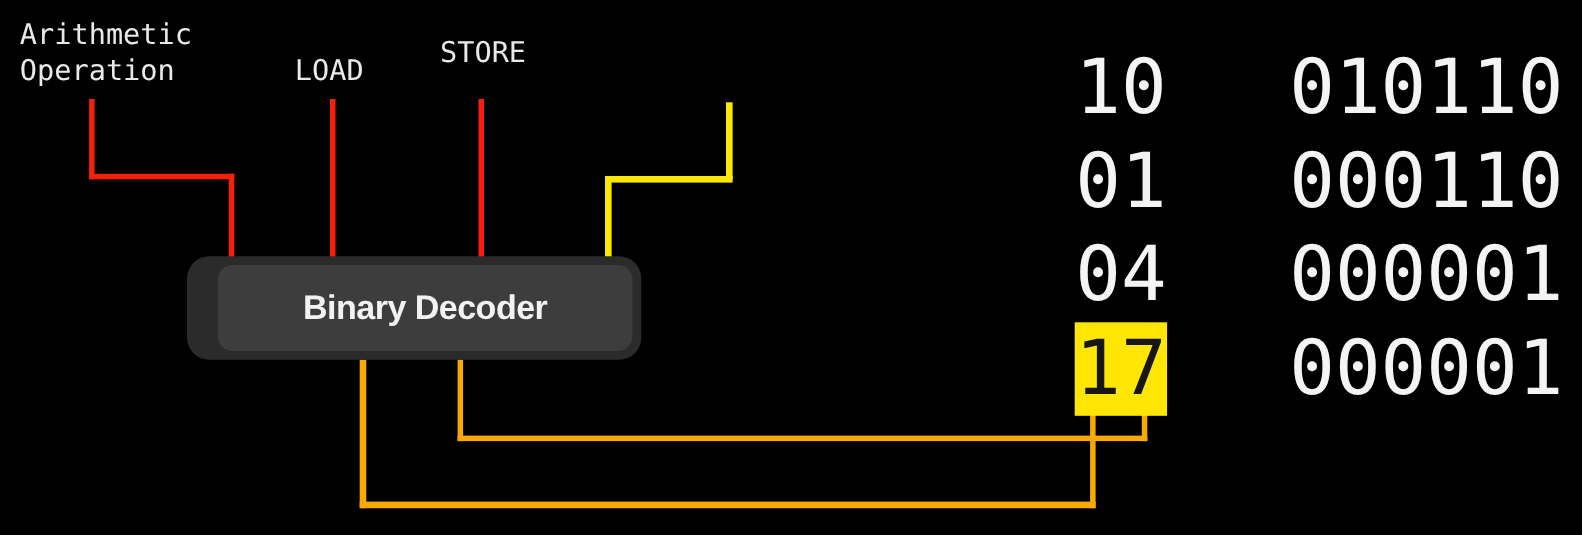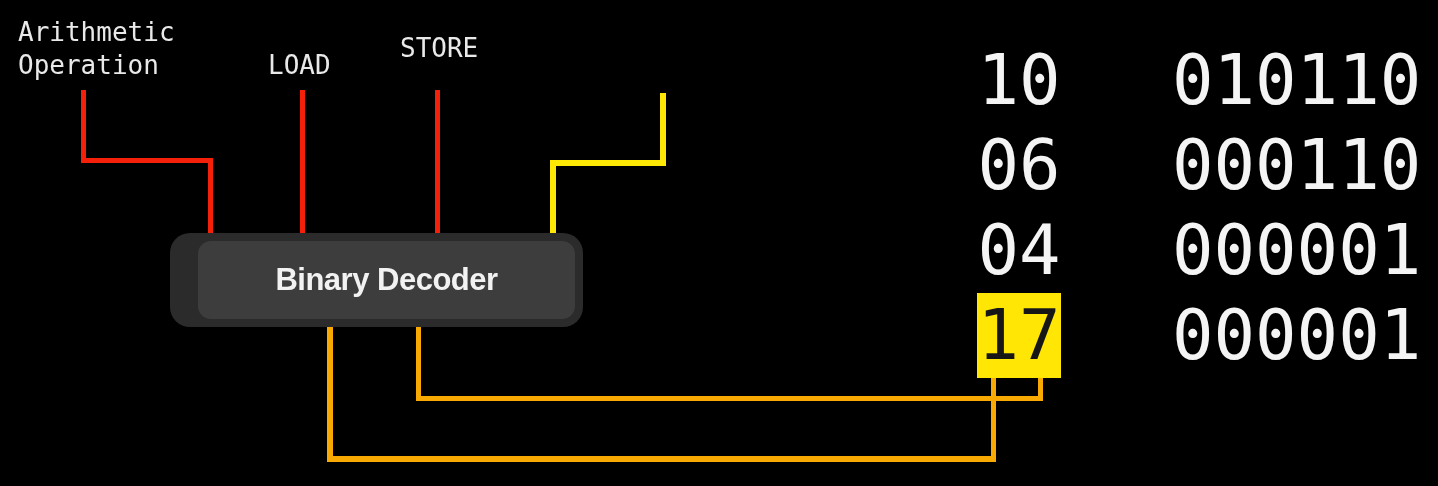--- a/index.html
+++ b/index.html
@@ -98,21 +98,21 @@
   <div class="w orange o4"></div>
   <div class="w orange o5"></div>
   <div class="w orange o6"></div>
 
   <div class="codes">
     <div class="code-row">
       <span class="op">10</span>
       <span class="enc">010110</span>
     </div>
     <div class="code-row">
-      <span class="op">06</span>
+      <span class="op">01</span>
       <span class="enc">000110</span>
     </div>
     <div class="code-row">
       <span class="op">04</span>
       <span class="enc">000001</span>
     </div>
     <div class="code-row hl">
       <span class="op">17</span>
       <span class="enc">000001</span>
     </div>

